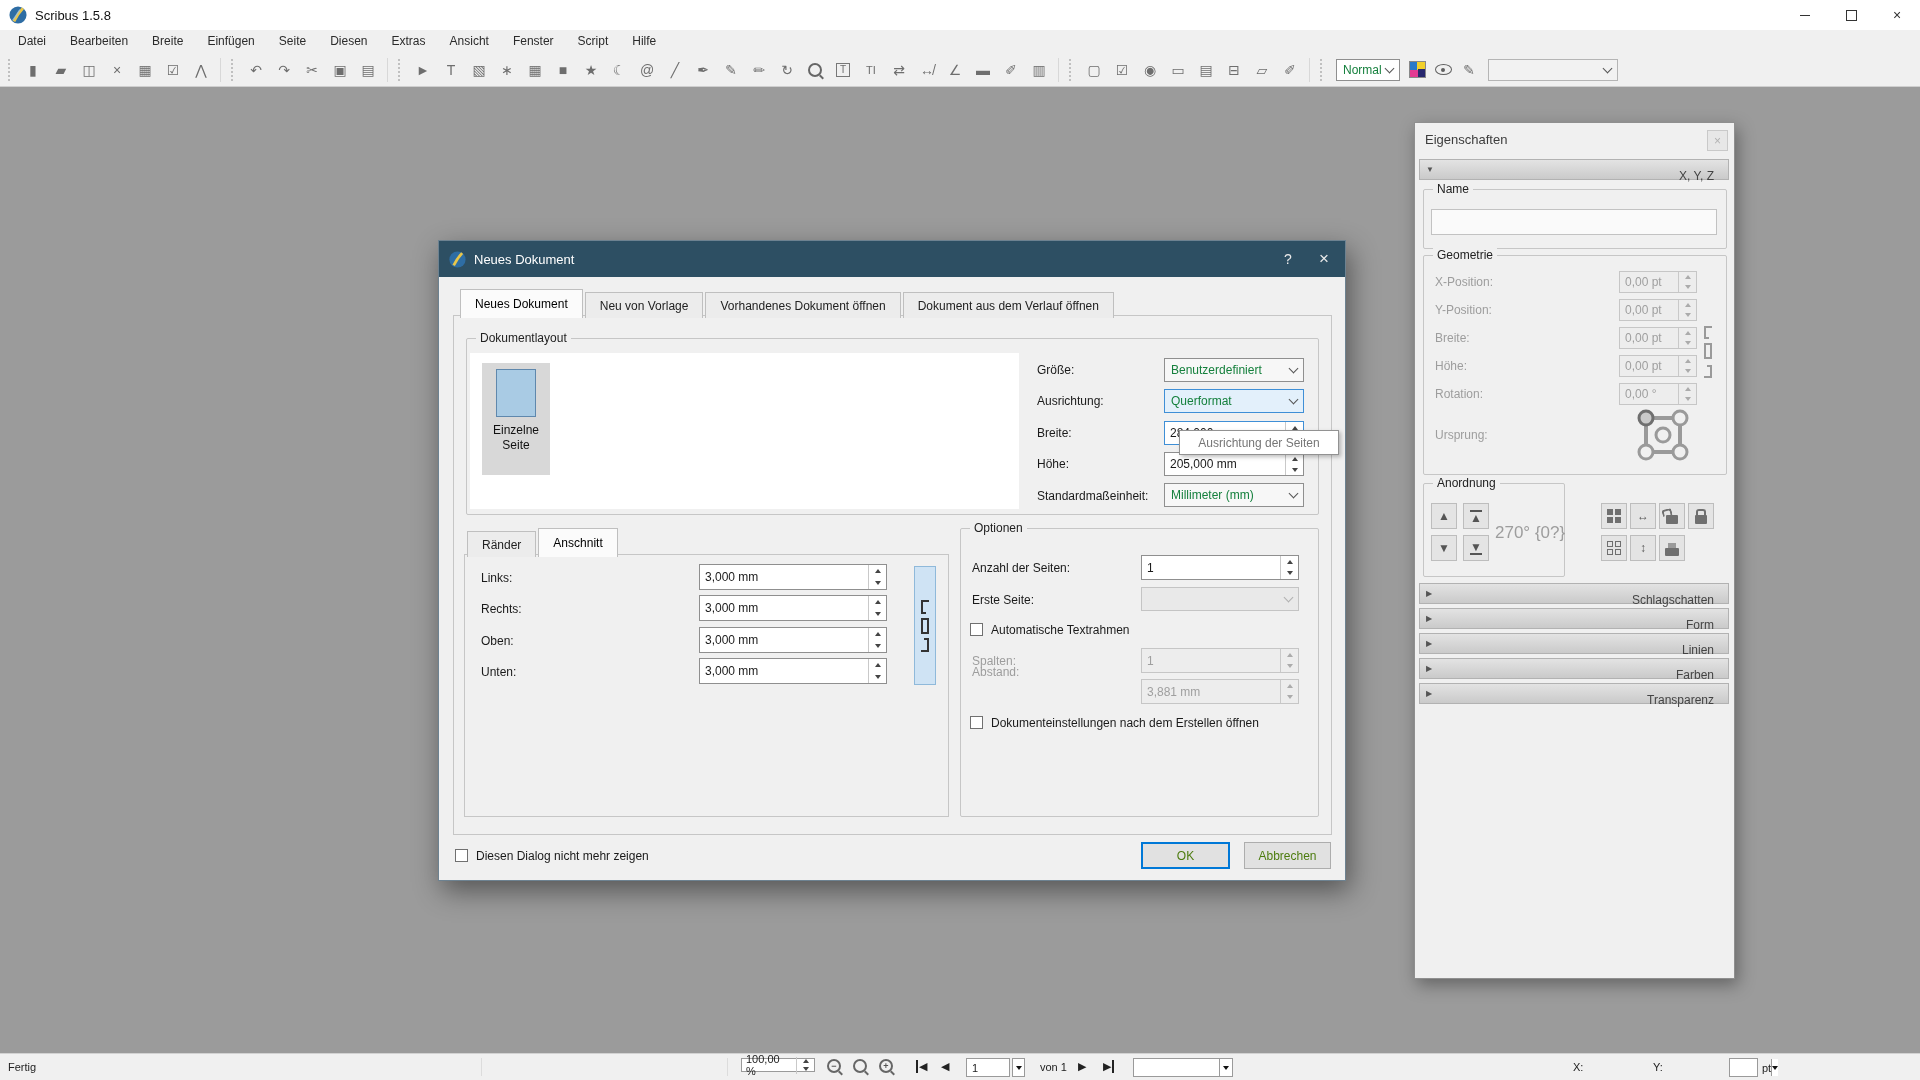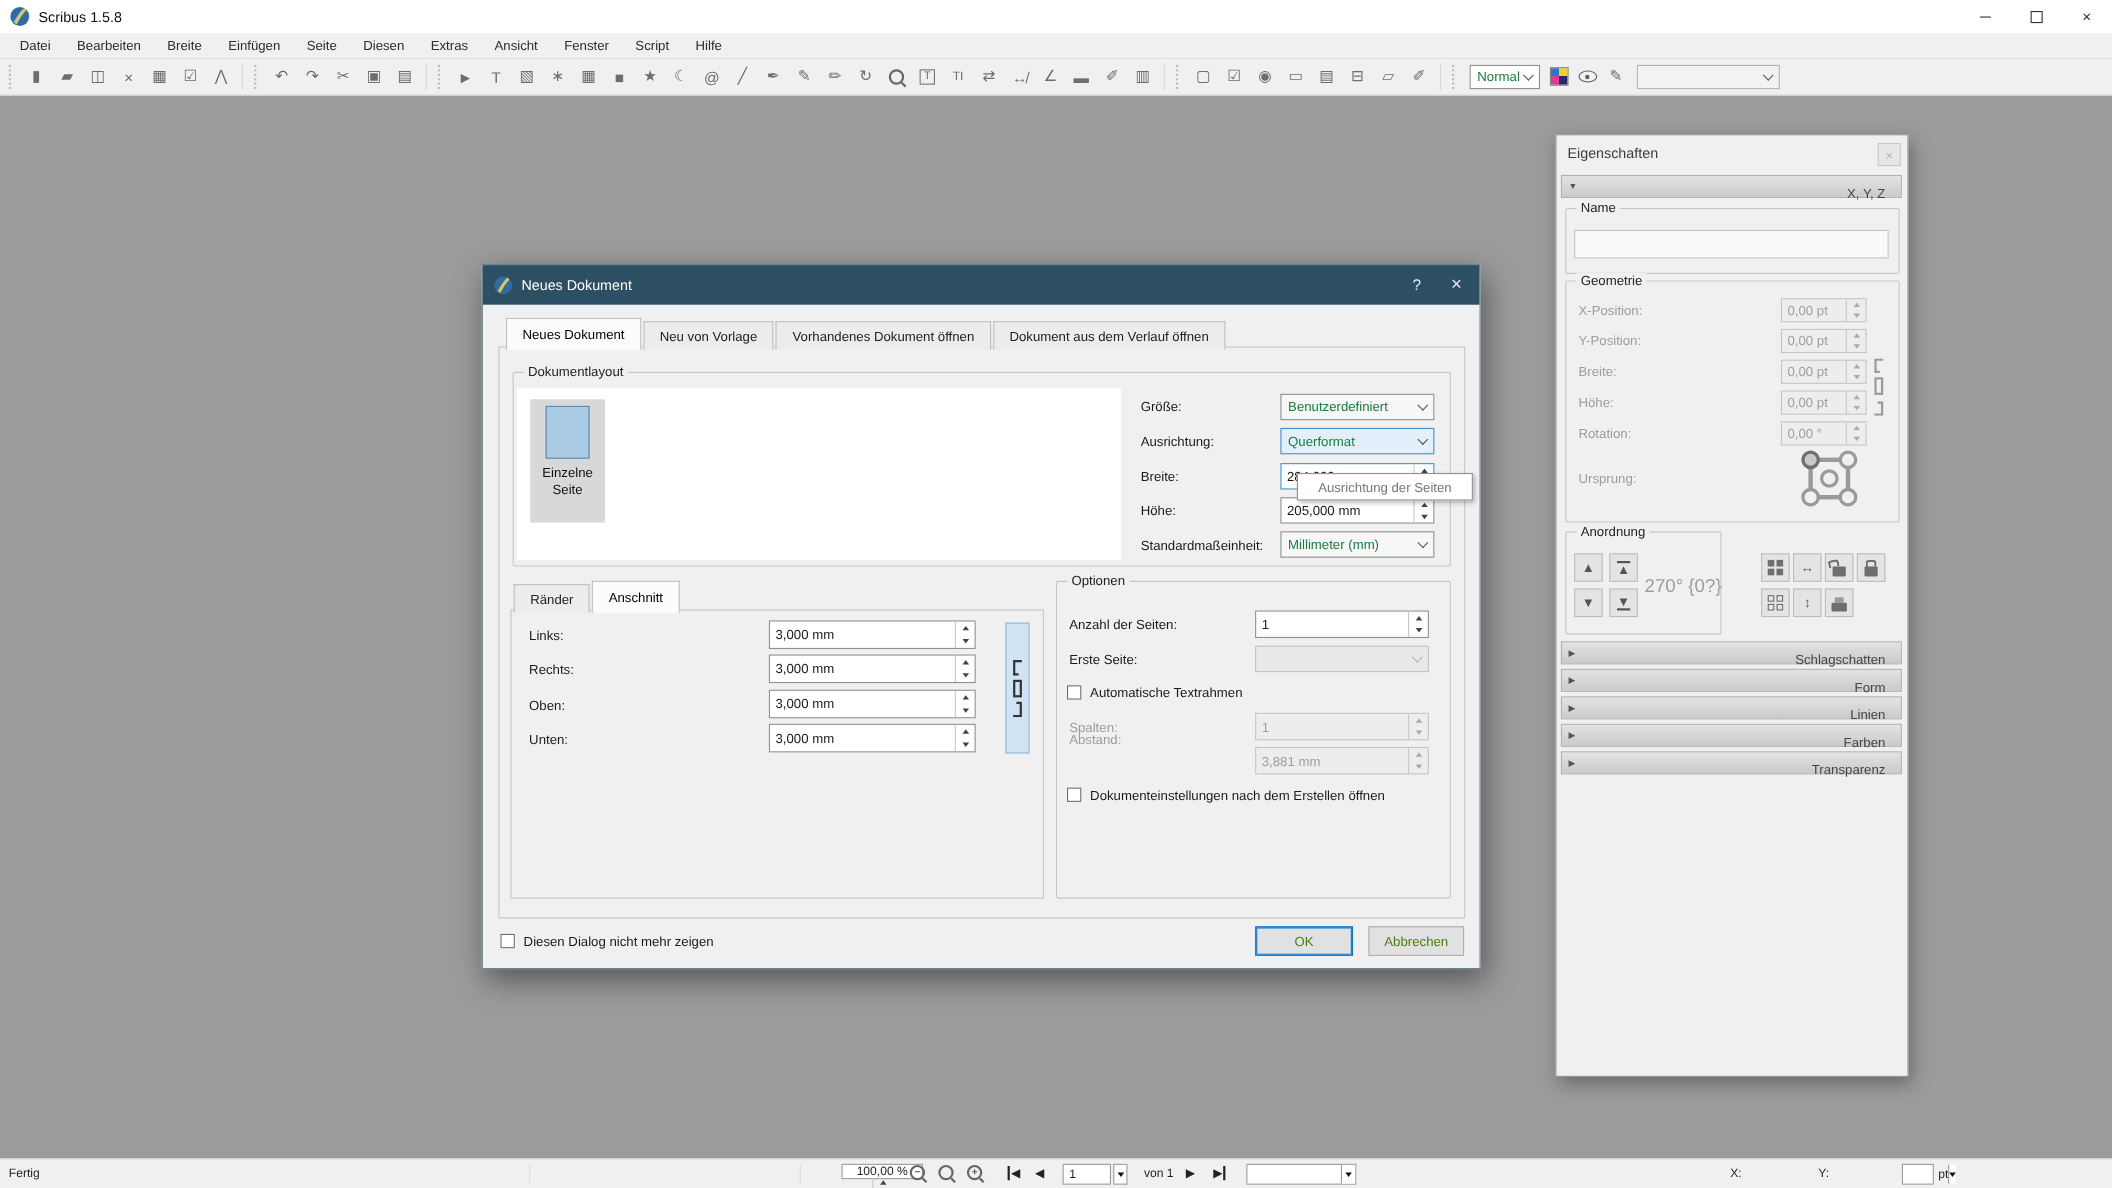--- a/index.html
+++ b/index.html
@@ -661,21 +661,21 @@
   <div class="secbar" style="top:560px;">
     <span class="arr">▶</span>
     <span class="lbl">Transparenz</span>
   </div>
 </div>
 
 <div class="abs statusbar">
   <span class="abs" style="left:8px;top:7px;">Fertig</span>
   <span class="sb-sep" style="left:481px;"></span>
   <span class="sb-sep" style="left:727px;"></span>
-  <div class="sb-box" style="left:765px;top:4px;width:74px;height:14px;flex-direction:column;">
+  <div class="sb-box" style="left:741px;top:4px;width:74px;height:14px;">
     <span class="val" style="flex:1;padding:0 4px;">100,00 %</span>
     <span class="spin-col" style="height:17px;">
         <div>
           <i class="t-up"></i>
         </div>
         <div>
           <i class="t-down"></i>
         </div>
       </span>
   </div>

